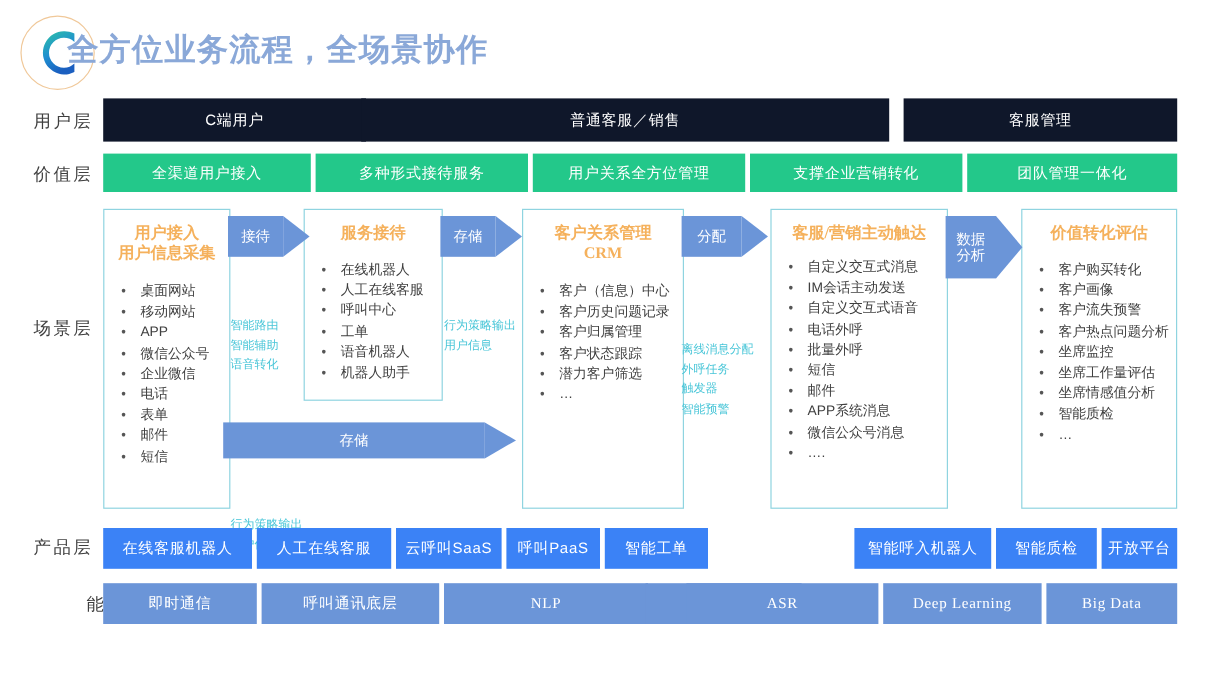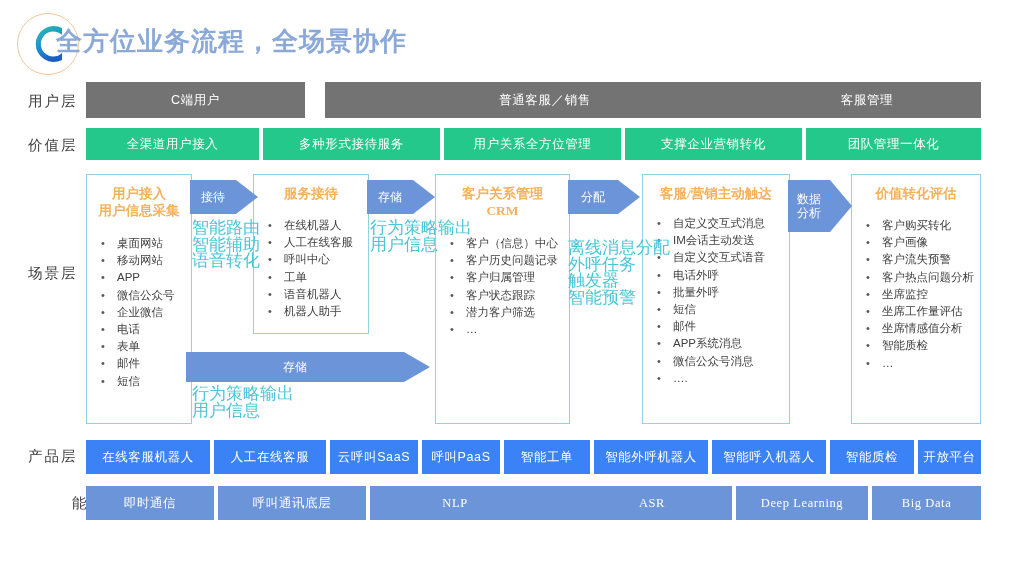--- a/index.html
+++ b/index.html
@@ -46,21 +46,21 @@
   
   .band-box{
     position:absolute;
     display:flex;align-items:center;justify-content:center;
     box-sizing:border-box;
     color:#ffffff;
     font-size:12.5px;
     letter-spacing:.6px;
     white-space:nowrap;
   }
-  .blue-band{background:#737373;}
+  .blue-band{background:#0f172a;}
   .green-band{background:#23c88a;}
   .orange-band{background:#3b82f6;}
   .cap-band{background:#6b95d8;font-family:"Liberation Serif","DejaVu Serif",serif;}
   .cap-band.zh{font-family:"Liberation Sans","DejaVu Sans",sans-serif;}
 
   
   .scene-card{
     position:absolute;
     box-sizing:border-box;
     border:1px solid #8fd4e0;
@@ -108,24 +108,25 @@
     display:flex;align-items:center;justify-content:center;
     line-height:14px;text-align:center;
   }
   .arrow .arrow-head{
     position:absolute;top:0;bottom:0;
     width:0;height:0;
   }
 
   .arrow-note{
     position:absolute;
-    font-size:17px;
+    font-size:10px;
     line-height:16.5px;
     color:#49c6d8;
     white-space:nowrap;
+    margin-top:44px;
   }
 </style>
 </head>
 <body>
 
 <div class="page">
 
   <div class="header">
     <div class="logo"></div>
     <svg class="logo-c" viewBox="0 0 48 48">
@@ -141,21 +142,21 @@
     <div class="title">全方位业务流程，全场景协作</div>
   </div>
 
   <div class="rowlabel" style="left:28px;top:92px;">用户层</div>
   <div class="rowlabel" style="left:28px;top:136px;">价值层</div>
   <div class="rowlabel" style="left:28px;top:264px;">场景层</div>
   <div class="rowlabel" style="left:28px;top:447px;">产品层</div>
   <div class="rowlabel" style="left:28px;top:494px;margin-left:44px;">能力层</div>
 
   <div class="band-box blue-band" style="left:86px;top:82px;width:219px;height:36px;">C端用户</div>
-  <div class="band-box blue-band" style="left:325px;top:82px;width:440px;height:36px;">普通客服／销售</div>
+  <div class="band-box blue-band" style="left:301px;top:82px;width:440px;height:36px;">普通客服／销售</div>
   <div class="band-box blue-band" style="left:753px;top:82px;width:228px;height:36px;">客服管理</div>
 
   <div class="band-box green-band" style="left:86px;top:128px;width:173px;height:32px;">全渠道用户接入</div>
   <div class="band-box green-band" style="left:263px;top:128px;width:177px;height:32px;">多种形式接待服务</div>
   <div class="band-box green-band" style="left:444px;top:128px;width:177px;height:32px;">用户关系全方位管理</div>
   <div class="band-box green-band" style="left:625px;top:128px;width:177px;height:32px;">支撑企业营销转化</div>
   <div class="band-box green-band" style="left:806px;top:128px;width:175px;height:32px;">团队管理一体化</div>
 
   <div class="scene-card" style="left:86px;top:174px;width:106px;height:250px;">
     <div class="scene-title">
@@ -292,21 +293,20 @@
   <div class="arrow-note" style="left:192px;top:386px;">
     <div>行为策略输出</div>
     <div>用户信息</div>
   </div>
 
   <div class="band-box orange-band" style="left:86px;top:440px;width:124px;height:34px;">在线客服机器人</div>
   <div class="band-box orange-band" style="left:214px;top:440px;width:112px;height:34px;">人工在线客服</div>
   <div class="band-box orange-band" style="left:330px;top:440px;width:88px;height:34px;">云呼叫SaaS</div>
   <div class="band-box orange-band" style="left:422px;top:440px;width:78px;height:34px;">呼叫PaaS</div>
   <div class="band-box orange-band" style="left:504px;top:440px;width:86px;height:34px;">智能工单</div>
-  <div class="band-box orange-band" style="left:594px;top:440px;width:114px;height:34px;">智能外呼机器人</div>
   <div class="band-box orange-band" style="left:712px;top:440px;width:114px;height:34px;">智能呼入机器人</div>
   <div class="band-box orange-band" style="left:830px;top:440px;width:84px;height:34px;">智能质检</div>
   <div class="band-box orange-band" style="left:918px;top:440px;width:63px;height:34px;">开放平台</div>
 
   <div class="band-box cap-band zh" style="left:86px;top:486px;width:128px;height:34px;">即时通信</div>
   <div class="band-box cap-band zh" style="left:218px;top:486px;width:148px;height:34px;">呼叫通讯底层</div>
   <div class="band-box cap-band" style="left:370px;top:486px;width:170px;height:34px;">NLP</div>
   <div class="band-box cap-band" style="left:538px;top:486px;width:130px;height:34px;">TTS</div>
 
   <div class="band-box cap-band" style="left:572px;top:486px;width:160px;height:34px;">ASR</div>

